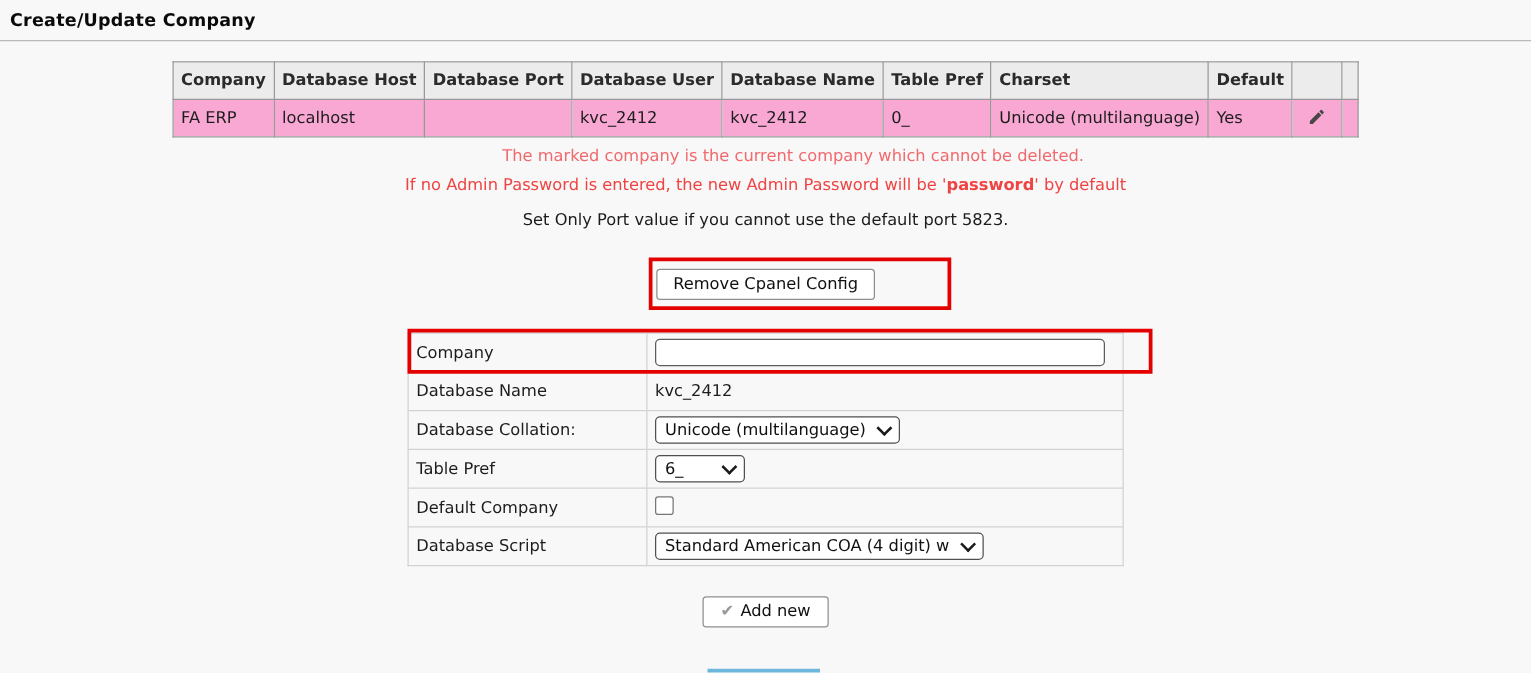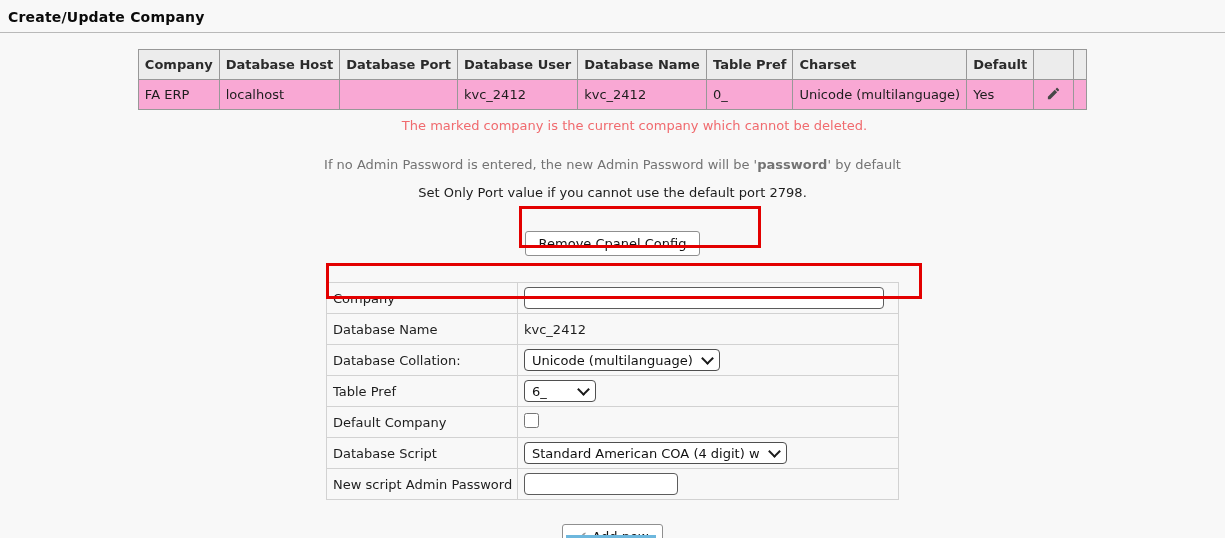--- a/index.html
+++ b/index.html
@@ -25,21 +25,21 @@
   table.companies th{background:#ececec;font-weight:bold;color:#2b2b2b;}
   table.companies td{background:#f9a8d4;color:#1d1d1d;}
   table.companies th.center{text-align:left;}
   td.icon-cell{text-align:center;padding:0;}
   .pencil-btn{display:inline-flex;align-items:center;justify-content:center;
     width:100%;height:100%;cursor:pointer;background:transparent;border:none;}
 
   
   .note{ text-align:center; }
   .note-warning{margin-top:8px;color:#f06a6e;padding-left:44px;}
-  .note-pw{margin-top:24px;color:#737373;}
+  .note-pw{margin-top:8px;color:#ef4444;}
   .note-pw b{font-weight:bold;}
   .note-port{margin-top:13px;color:#1c1c1c;}
 
   
   .btn-row{display:flex;justify-content:center;}
   .remove-row{margin-top:31px;}
   button.std-btn{
     font-family:"DejaVu Sans","Liberation Sans",sans-serif;
     font-size:13px;color:#111;background:#fff;
     border:1px solid #8f8f8f;border-radius:3px;
@@ -141,21 +141,21 @@
         <td></td>
       </tr>
     </tbody>
       </table>
   </div>
 
   <div class="note note-warning">The marked company is the current company which cannot be deleted.</div>
 
   <div class="note note-pw"><span>If no Admin Password is entered, the new Admin Password will be '</span><b>password</b><span>' by default</span></div>
 
-  <div class="note note-port">Set Only Port value if you cannot use the default port 2798.</div>
+  <div class="note note-port">Set Only Port value if you cannot use the default port 5823.</div>
 
   <div class="btn-row remove-row">
     <button class="std-btn">Remove Cpanel Config</button>
   </div>
 
   <div class="form-wrap">
     <table class="edit-form">
       <tbody>
           <tr>
         <td class="lbl">Company</td>
@@ -193,26 +193,20 @@
       </tr>
       <tr>
         <td class="lbl">Database Script</td>
         <td class="val">
           <span class="fake-select sel-script">
             <span>Standard American COA (4 digit) w</span>
             <span class="chev"></span>
           </span>
         </td>
       </tr>
-      <tr>
-        <td class="lbl">New script Admin Password</td>
-        <td class="val">
-          <input type="text" class="txt txt-pw" value="" style="">
-        </td>
-      </tr>
     </tbody>
       </table>
   </div>
 
   <div class="btn-row addnew-row">
     <button class="std-btn"><span class="check-glyph">✔</span><span>Add new</span></button>
   </div>
 
   <div class="anno anno-remove"></div>
   <div class="anno anno-company"></div>

